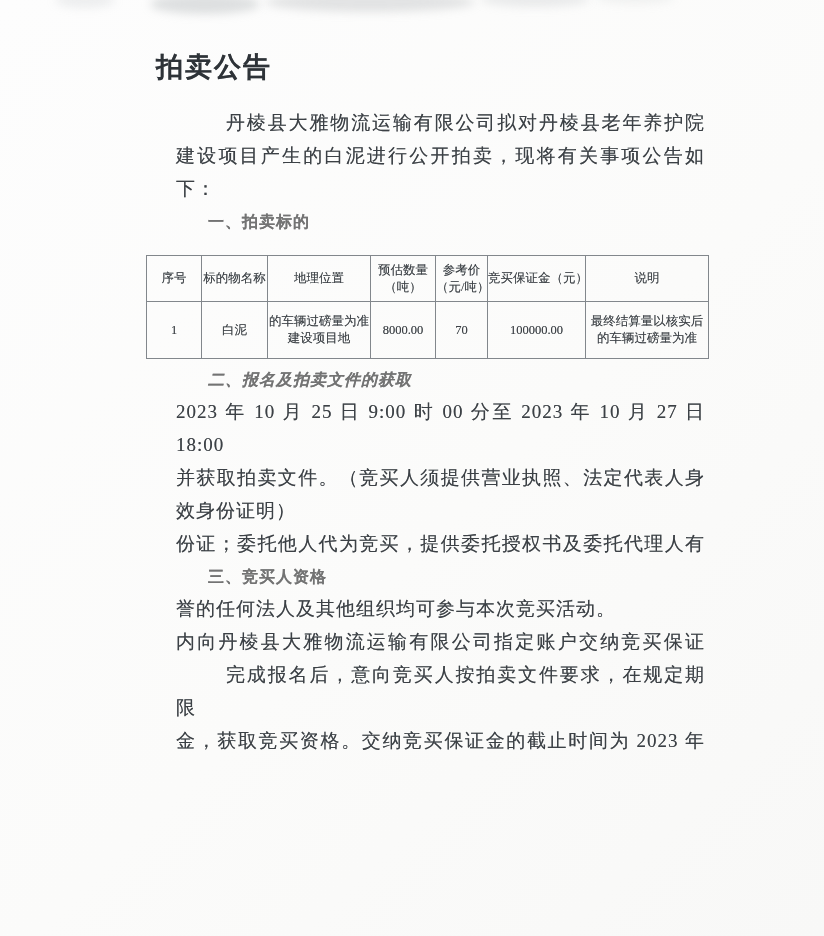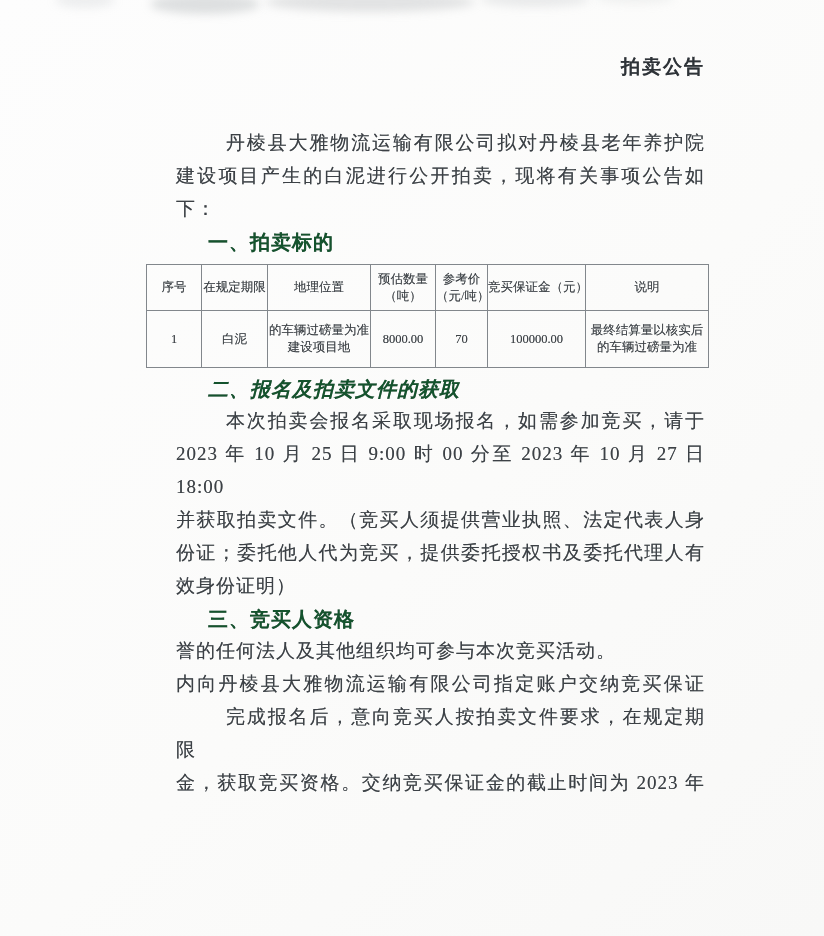--- a/index.html
+++ b/index.html
@@ -16,46 +16,46 @@
   .a1 { left:150px; top:-6px; width:110px; height:20px; background:rgba(150,155,160,.30); }
   .a2 { left:265px; top:-8px; width:210px; height:20px; background:rgba(150,155,160,.26); }
   .a3 { left:480px; top:-9px; width:110px; height:16px; background:rgba(160,165,170,.20); }
   .a4 { left:595px; top:-10px; width:80px;  height:14px; background:rgba(170,175,180,.14); }
   .a5 { left:55px;  top:-8px; width:60px;  height:16px; background:rgba(165,170,175,.18); }
 
   .doc { position:absolute; left:176px; top:0; width:529px; }
 
   .title {
     margin:48px 0 0 -20px; padding:0;
-    font-size:19px; font-weight:bold; letter-spacing:2px;
-    line-height:38px; text-align:right; color:#2e3338;
+    font-size:27px; font-weight:bold; letter-spacing:2px;
+    line-height:38px; text-align:left; color:#2e3338;
     text-shadow:0 0 .6px rgba(46,51,56,.6);
   }
 
   .line {
     margin:0; padding:0;
     font-size:19px; line-height:33px; letter-spacing:1px;
     text-align:justify; text-align-last:justify;
     text-shadow:0 0 .5px rgba(60,65,70,.55);
   }
   .line.last { text-align-last:left; }
   .line.indent { text-indent:50px; }
-  .mt-intro { margin-top:40px; }
+  .mt-intro { margin-top:20px; }
 
   .heading {
     margin:2px 0 0 32px; padding:0;
     font-family:"Liberation Sans","DejaVu Sans",sans-serif;
-    font-size:20px; font-weight:bold; letter-spacing:1px;
-    line-height:30px; color:#14532d;
+    font-size:16px; font-weight:bold; letter-spacing:1px;
+    line-height:30px; color:#737373;
     text-shadow:0 0 .5px rgba(51,56,61,.55);
   }
   .heading.gap6 { margin-top:6px;font-style:italic; }
 
   table.items {
-    margin:7px 0 0 -30px;
+    margin:18px 0 0 -30px;
     width:562px; table-layout:fixed; border-collapse:collapse;
   }
   table.items th, table.items td {
     border:1px solid #82878c;
     font-weight:normal; font-size:12.5px; line-height:17px;
     text-align:center; vertical-align:middle;
     white-space:pre; padding:0; overflow:visible;
     color:#3c4146; text-shadow:0 0 .4px rgba(60,65,70,.5);
   }
   table.items thead tr { height:46px; }
@@ -87,21 +87,21 @@
           <col style="width:66px">
           <col style="width:103px">
         <col style="width:65px">
           <col style="width:52px">
           <col style="width:98px">
         <col style="width:123px">
       </colgroup>
       <thead>
         <tr>
           <th>序号</th>
-          <th>在规定期限</th>
+          <th>标的物名称</th>
           <th>地理位置</th>
           <th>预估数量
 （吨）</th>
           <th>参考价
 （元/吨）</th>
           <th>竞买保证金（元）</th>
           <th>说明</th>
         </tr>
       </thead>
       <tbody>
@@ -113,25 +113,24 @@
           <td>8000.00</td>
           <td>70</td>
           <td>100000.00</td>
           <td>最终结算量以核实后
 的车辆过磅量为准</td>
         </tr>
       </tbody>
     </table>
 
     <h2 class="heading gap6">二、报名及拍卖文件的获取</h2>
-    <p class="line indent">本次拍卖会报名采取现场报名，如需参加竞买，请于</p>
     <p class="line">2023 年 10 月 25 日 9:00 时 00 分至 2023 年 10 月 27 日 18:00</p>
     <p class="line">并获取拍卖文件。（竞买人须提供营业执照、法定代表人身</p>
+    <p class="line last">效身份证明）</p>
     <p class="line">份证；委托他人代为竞买，提供委托授权书及委托代理人有</p>
-    <p class="line last">效身份证明）</p>
 
     <h2 class="heading">三、竞买人资格</h2>
     <p class="line last">誉的任何法人及其他组织均可参与本次竞买活动。</p>
 
     <p class="line">内向丹棱县大雅物流运输有限公司指定账户交纳竞买保证</p>
     <p class="line indent">完成报名后，意向竞买人按拍卖文件要求，在规定期限</p>
     <p class="line">金，获取竞买资格。交纳竞买保证金的截止时间为 2023 年</p>
 
   </div>
 </div>

